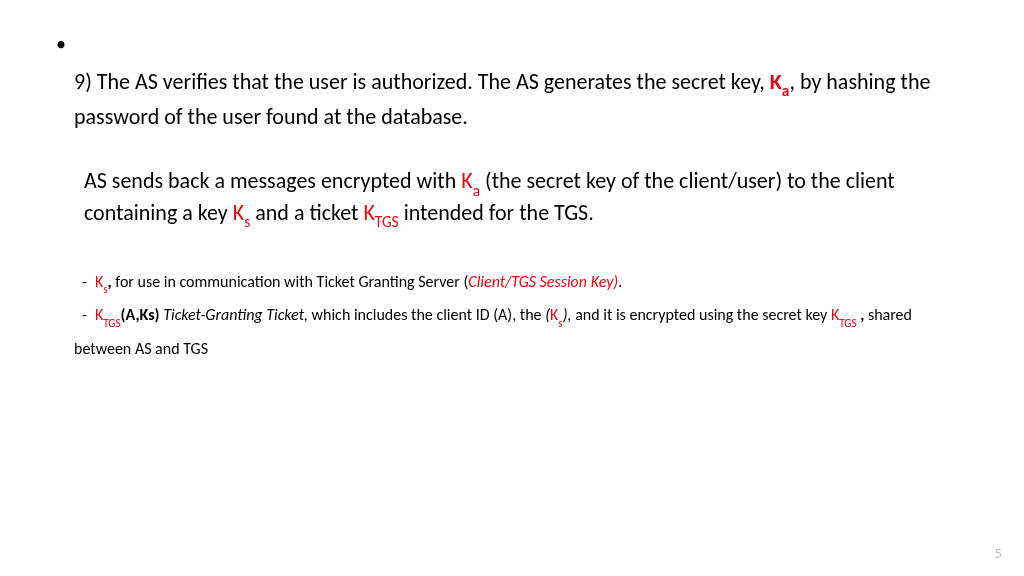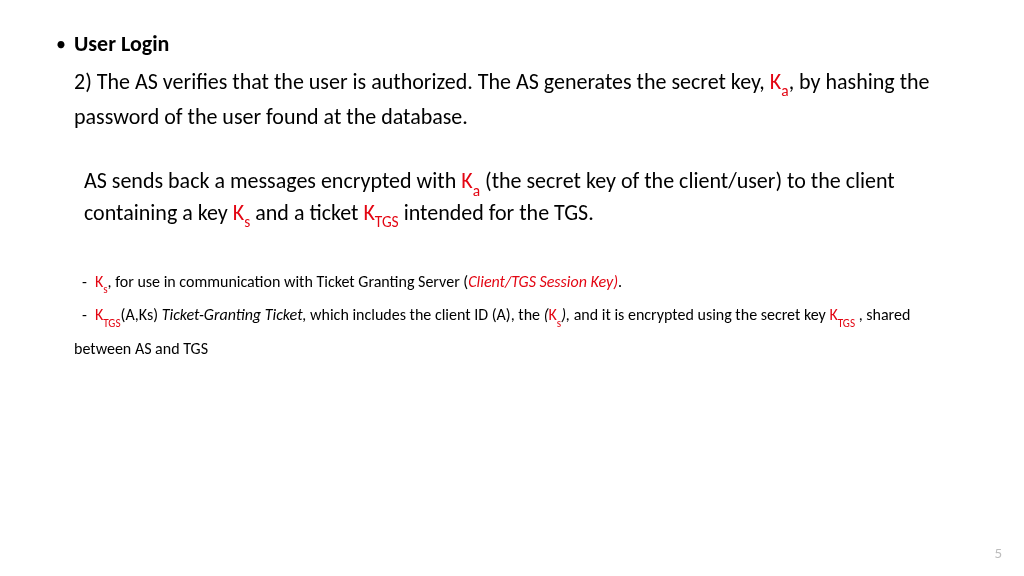--- a/index.html
+++ b/index.html
@@ -9,39 +9,38 @@
   .bullet-row { display: flex; align-items: flex-start; margin-bottom: 6px; }
   .bullet-dot { margin-left: -18px; margin-right: 8px; font-size: 20px; line-height: 28px; }
   .heading { font-weight: bold; font-size: 22px; line-height: 28px; }
   .para { font-size: 22px; line-height: 28px; margin-top: 8px; }
   .para2 { font-size: 22px; line-height: 28px; margin-top: 10px; }
   .block-as { margin-top: 38px; font-size: 22px; line-height: 24px; padding-left: 10px; padding-right: 10px; }
   .block-list { margin-top: 36px; font-size: 16px; line-height: 28px; }
   .block-list .li { padding-left: 0; }
   .block-list .dash { margin-left: 8px; margin-right: 8px; display: inline-block; }
   .red { color: #e30613; }
-  .bold { font-weight: normal; }
+  .bold { font-weight: bold; }
   .italic { font-style: italic; }
   .sub { font-size: 0.7em; vertical-align: sub; position: relative; top: 2px; }
   .pagenum { position: absolute; right: 22px; bottom: 14px; color: #bdbdbd; font-size: 15px; }
 </style>
 </head>
 <body>
 
 <div class="slide">
   <div class="content">
 
     <div class="bullet-row">
       <span class="bullet-dot">•</span>
-      <span class="heading">User Login</span>
     </div>
 
 
     <div class="para2">
-      <span>2) The AS verifies that the user is authorized. The AS generates the secret key, </span><span class="red bold"><span>K</span><span class="sub">a</span></span><span>, by hashing the password of the user found at the database.</span>
+      <span>9) The AS verifies that the user is authorized. The AS generates the secret key, </span><span class="red bold"><span>K</span><span class="sub">a</span></span><span>, by hashing the password of the user found at the database.</span>
     </div>
 
     <div class="block-as">
       <span>AS sends back  a messages encrypted with </span><span class="red"><span>K</span><span class="sub">a</span></span><span> (the secret key of the client/user) to the client containing a key </span><span class="red"><span>K</span><span class="sub">s</span></span><span>   and a ticket </span><span class="red"><span>K</span><span class="sub">TGS</span></span><span> intended for  the TGS.</span>
     </div>
 
     <div class="block-list">
       <div class="li">
         <span class="dash">-</span><span class="red"><span>K</span><span class="sub">s</span></span><span class="bold">,</span><span> for use in communication with Ticket Granting Server (</span><span class="red italic">Client/TGS Session Key)</span><span>.</span>
       </div>

